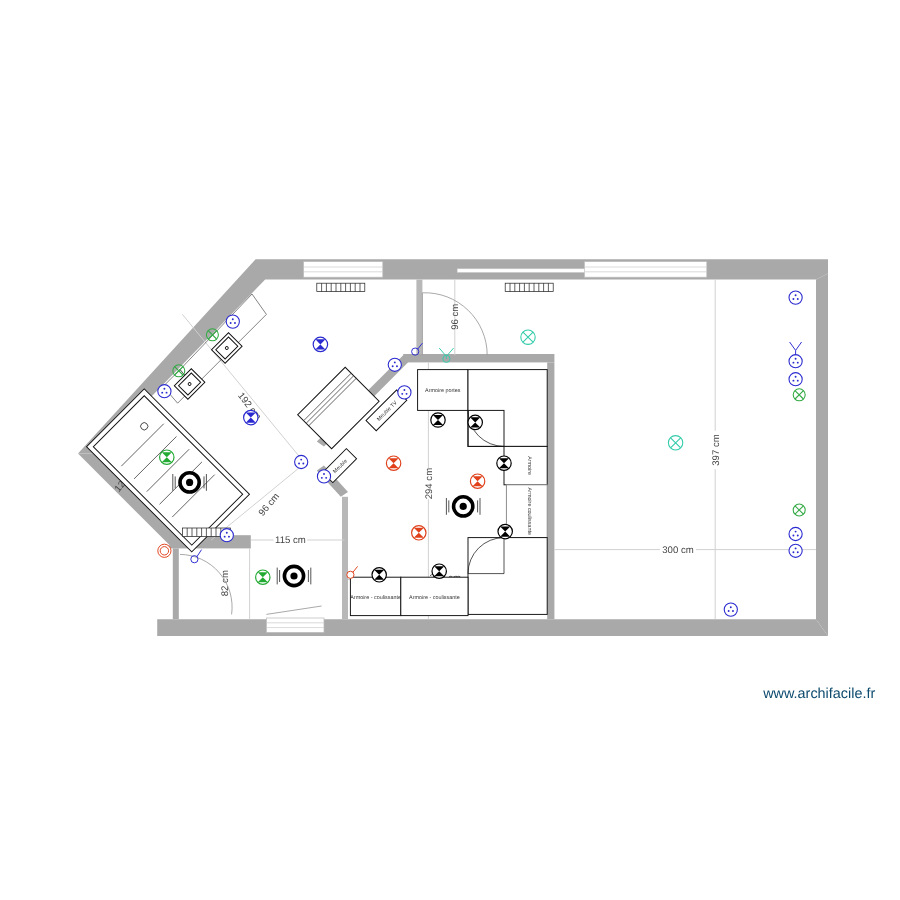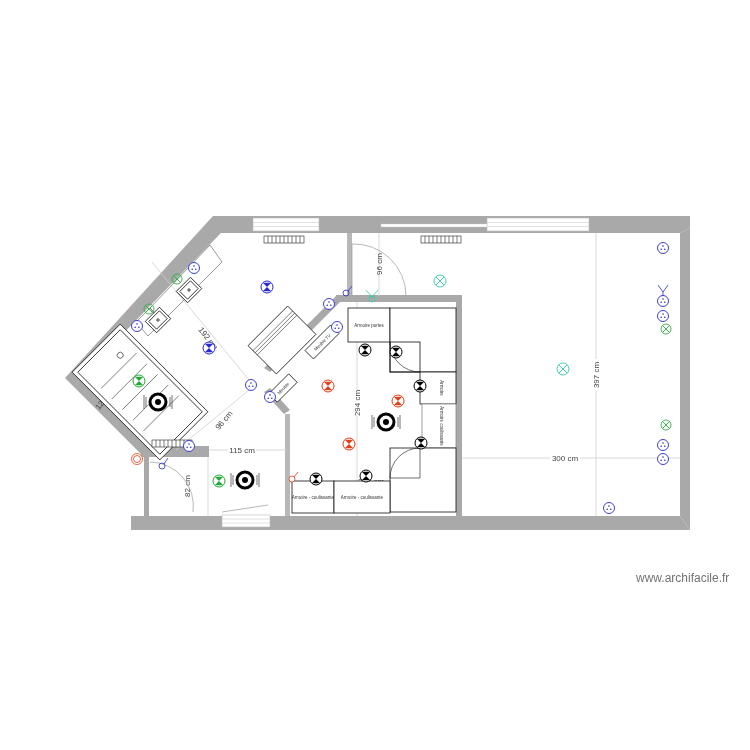--- a/index.html
+++ b/index.html
@@ -1,20 +1,20 @@
 <!DOCTYPE html>
 <html><head>
 <meta charset="utf-8">
 <style>
   html, body { margin:0; padding:0; background:#ffffff; }
   body { width:750px; height:750px; position:relative; overflow:hidden; font-family:"Liberation Sans", sans-serif; }
   #plan { position:absolute; left:0; top:0; width:750px; height:750px; }
   .dim-text { font-family:"Liberation Sans", sans-serif; font-size:8px; fill:#444; }
   .furn-text { font-family:"Liberation Sans", sans-serif; font-size:4.5px; fill:#333; }
-  .watermark { position:absolute; left:636px; top:571px; font-size:12px; color:#737373; font-family:"Liberation Sans", sans-serif; }
+  .watermark { position:absolute; left:636px; top:571px; font-size:12px; color:#0c4a6e; font-family:"Liberation Sans", sans-serif; }
 </style>
 </head>
 <body>
 
 <svg id="plan" viewBox="0 0 750 750" xmlns="http://www.w3.org/2000/svg">
   <defs>
     <g id="outlet">
       <circle r="5.5" fill="#fff" stroke="#2a2ad0" stroke-width="0.9"></circle>
       <circle cx="-1.8" cy="1.2" r="0.8" fill="#2a2ad0"></circle>
       <circle cx="1.8" cy="1.2" r="0.8" fill="#2a2ad0"></circle>

